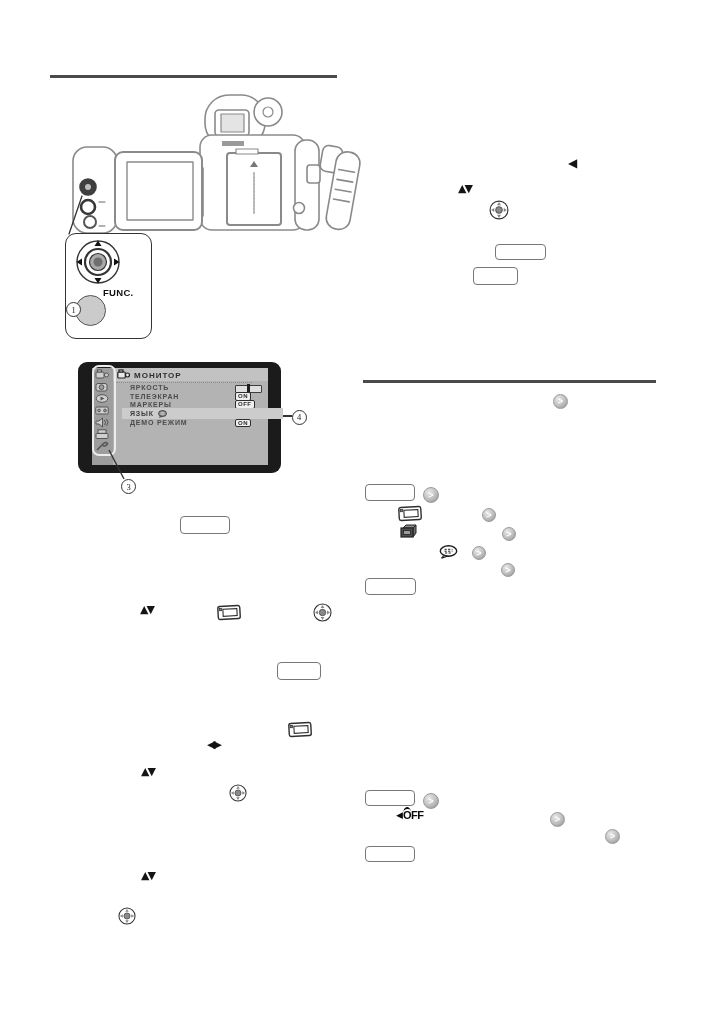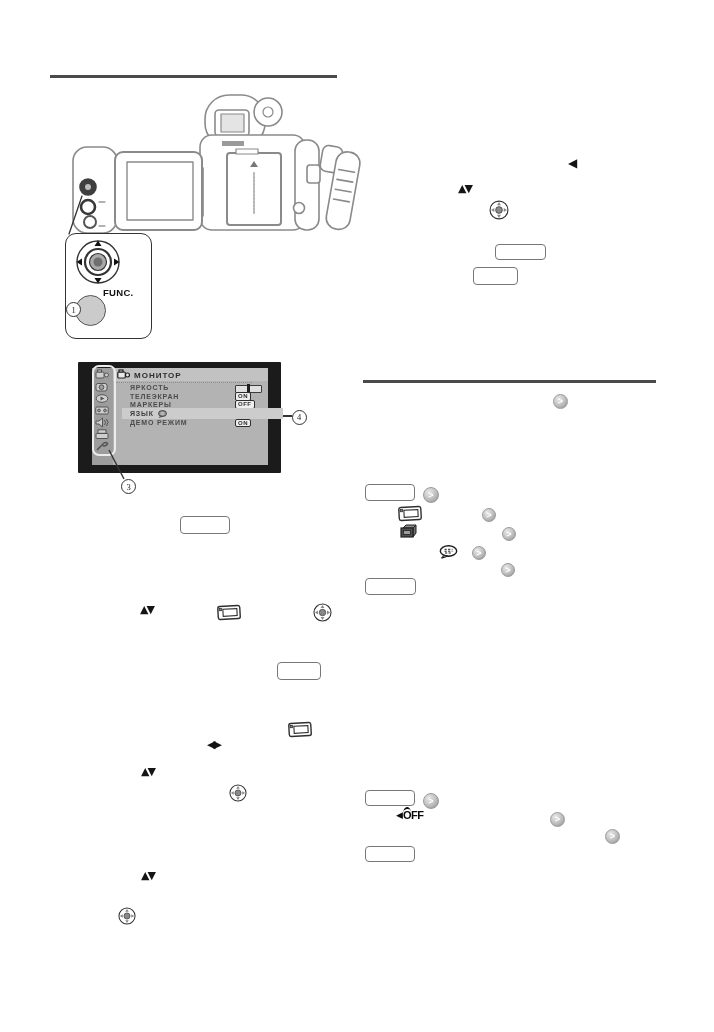--- a/index.html
+++ b/index.html
@@ -9,21 +9,21 @@
   .func-box{border:1.5px solid #777;border-radius:4px;background:#fff;}
   .chev{border-radius:50%;background:radial-gradient(circle at 35% 30%, #e9e9e9 0%, #bdbdbd 55%, #8d8d8d 100%);border:1px solid #9a9a9a;color:#fff;font-weight:900;display:flex;align-items:center;justify-content:center;font-size:9px;line-height:1;}
   .tri{color:#141414;font-family:"DejaVu Sans",sans-serif;line-height:1;}
   .updown{font-size:11px;letter-spacing:-2px;}
   .circled{border:1.3px solid #333;border-radius:50%;background:#fff;color:#222;width:13px;height:13px;display:flex;align-items:center;justify-content:center;font-size:8.5px;font-family:"Liberation Serif","DejaVu Serif",serif;}
   
   .callout-box{border:1.6px solid #333;border-radius:11px;background:#fff;}
   .func-label{font-size:9.5px;font-weight:bold;color:#111;letter-spacing:0.3px;}
   .func-round{border-radius:50%;background:#cbcbcb;border:1.8px solid #555;}
   
-  .screen{background:#1b1b1b;border-radius:1px;}
+  .screen{background:#1b1b1b;border-radius:9px;}
   .menu-bg{background:#b3b3b3;}
   .menu-header-strip{background:#c2c2c2;}
   .menu-sidebar{background:#9d9d9d;}
   .sidebar-outline{border:2px solid #ececec;border-radius:7px;}
   .menu-title{font-size:8px;font-weight:bold;color:#2e2e2e;letter-spacing:1px;white-space:nowrap;}
   .menu-label{font-size:7px;font-weight:bold;color:#4c4c4c;letter-spacing:0.8px;white-space:nowrap;}
   .menu-label.hl{color:#3c3c3c;}
   .badge{font-size:6px;font-weight:bold;color:#2e2e2e;background:#efefef;border:1.5px solid #2e2e2e;border-radius:2px;padding:0 2px;line-height:6.5px;letter-spacing:0.5px;}
   .hl-bar{background:#cccccc;}
   .dotted-sep{border-top:1px dotted #8f8f8f;}

